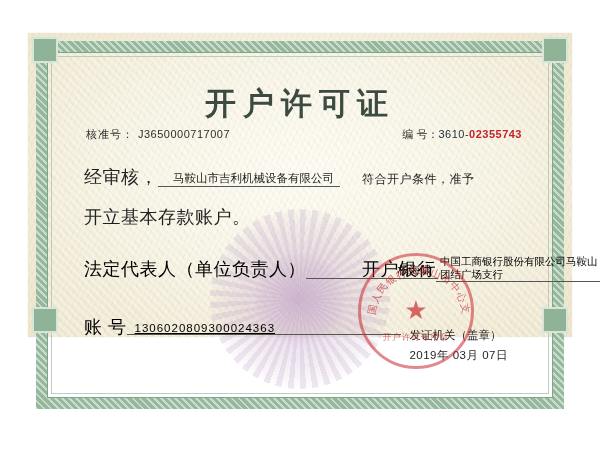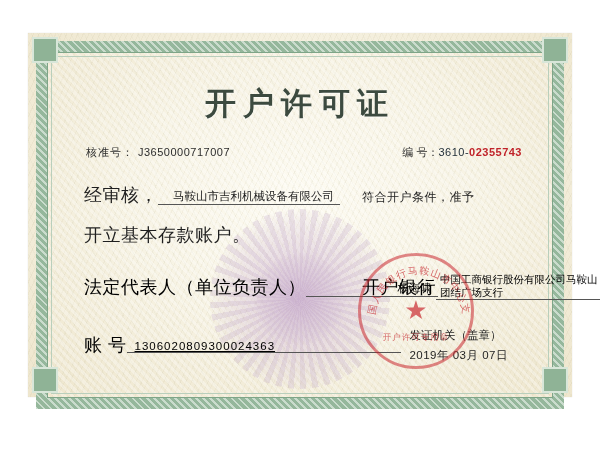--- a/index.html
+++ b/index.html
@@ -19,21 +19,21 @@
     height: 450px;
     background: #ffffff;
   }
 
   
   .cert {
     position: absolute;
     left: 28px;
     top: 33px;
     width: 544px;
-    height: 364px;
+    height: 304px;
     background:
       radial-gradient(ellipse at 50% 45%, #fdfbf2 0%, #f7f3e4 45%, #f2ecd8 70%, #eee6cd 100%);
     box-shadow: 0 0 1px rgba(0,0,0,0.15);
   }
   
   .cert::before {
     content: "";
     position: absolute;
     left: 0; top: 0; right: 0; bottom: 0;
     background:
@@ -130,21 +130,21 @@
     font-size: 31px;
     font-weight: bold;
     letter-spacing: 7px;
     color: #3c4a3f;
     margin-top: 16px;
     text-shadow: 0 1px 0 rgba(255,255,255,0.6);
   }
 
   .row-codes {
     position: relative;
-    margin-top: 20px;
+    margin-top: 2px;
     height: 18px;
     font-size: 11px;
     color: #2d2d2d;
   }
   .code-left {
     position: absolute;
     left: 24px;
     top: 0;
     white-space: nowrap;
   }

